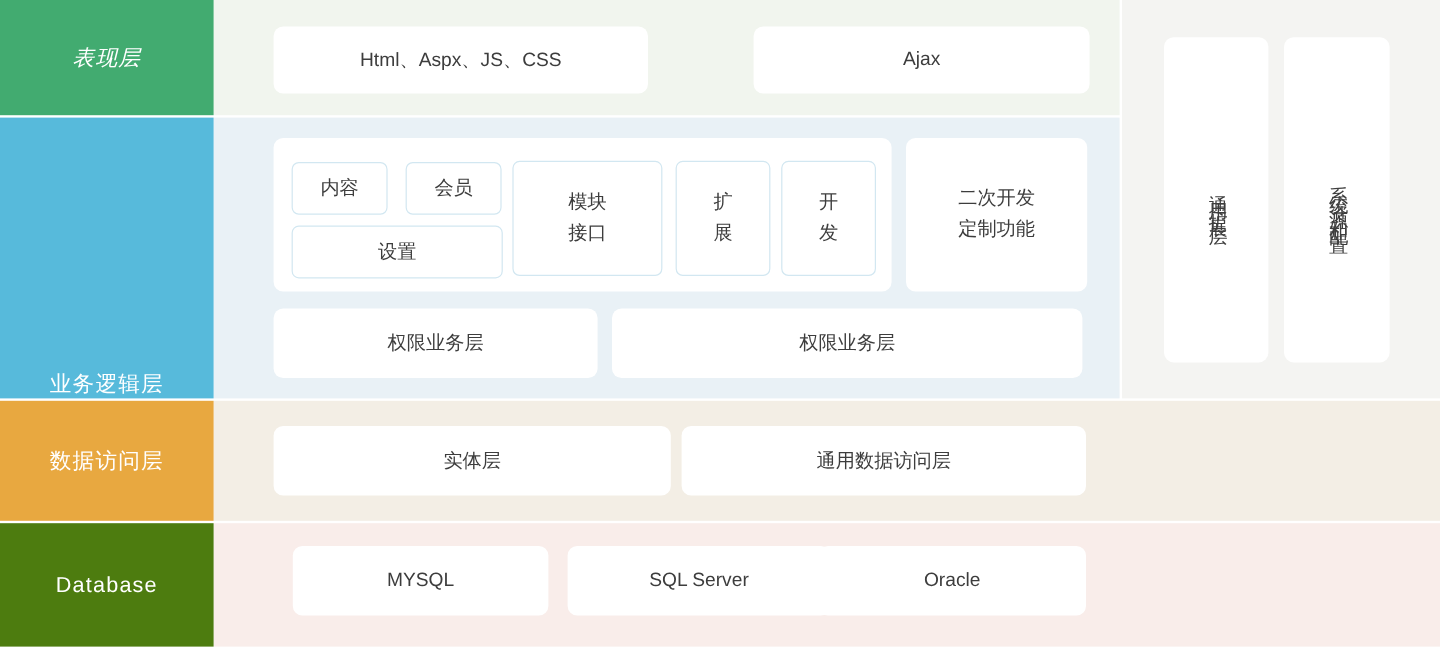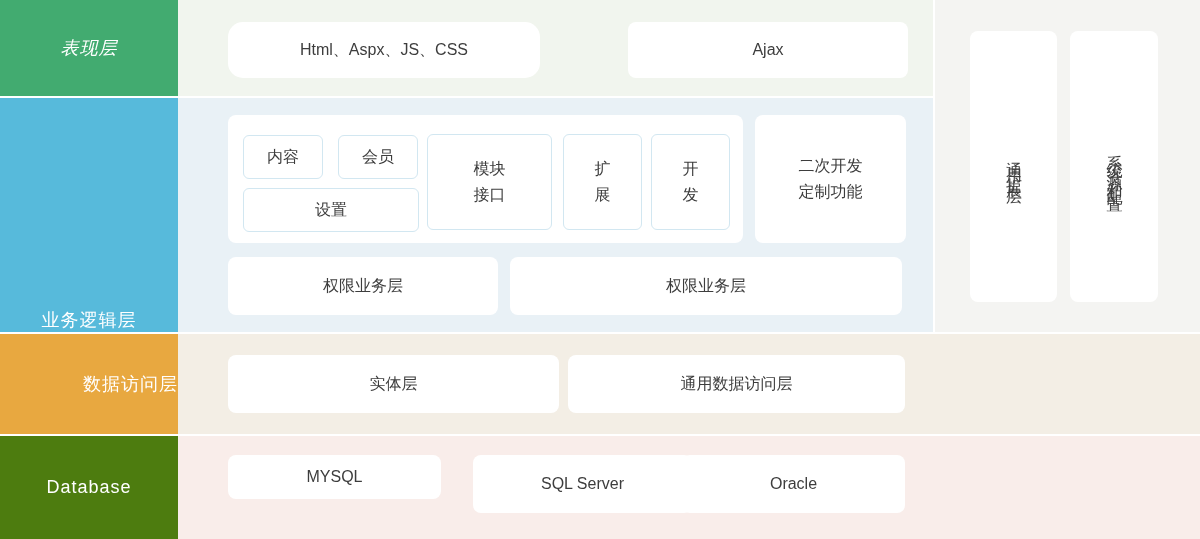--- a/index.html
+++ b/index.html
@@ -24,29 +24,29 @@
   .side-presentation { top:0;     height:96px; }
   .side-business     { top:98px;  height:234px;align-items:flex-end; }
   .side-dataaccess   { top:334px; height:100px; }
   .side-database     { top:436px; height:103px; }
   
   .wbox {
     position:absolute; background:#ffffff; border-radius:8px;
     display:flex; align-items:center; justify-content:center;
     color:#3d3d3d; font-size:16px; text-align:center;
   }
-  .box-web     { left:228px; top:22px;  width:312px; height:56px;border-radius:15px; }
+  .box-web     { left:228px; top:22px;  width:312px; height:56px; }
   .box-ajax    { left:628px; top:22px;  width:280px; height:56px; }
   .box-group   { left:228px; top:115px; width:515px; height:128px; }
   .box-secdev  { left:755px; top:115px; width:151px; height:128px; }
   .box-perm    { left:228px; top:257px; width:270px; height:58px; }
   .box-regular { left:510px; top:257px; width:392px; height:58px; }
   .box-entity  { left:228px; top:355px; width:331px; height:58px; }
   .box-gda     { left:568px; top:355px; width:337px; height:58px; }
-  .box-mysql   { left:228px; top:455px; width:213px; height:44px; }
+  .box-mysql   { left:244px; top:455px; width:213px; height:58px; }
   .box-sqlsrv  { left:453px; top:455px; width:219px; height:58px;margin-left:20px; }
   .box-oracle  { left:682px; top:455px; width:223px; height:58px; }
   
   .mbox {
     position:absolute; background:#ffffff;
     border:1px solid #d2e7f1; border-radius:6px;
     display:flex; align-items:center; justify-content:center;
     color:#3d3d3d; font-size:16px; text-align:center;
   }
   .m-content   { left:15px;  top:20px; width:78px;  height:42px; }
@@ -76,21 +76,21 @@
   <div class="band rightcol-bg"></div>
   <div class="band row3-bg"></div>
   <div class="band row4-bg"></div>
 
   <div class="side-label side-presentation" style="background: rgb(66, 171, 112); font-style: italic;">
     <span>表现层</span>
   </div>
   <div class="side-label side-business" style="background: rgb(87, 186, 219);">
     <span>业务逻辑层</span>
   </div>
-  <div class="side-label side-dataaccess" style="background: rgb(232, 168, 64); justify-content: flex-end;">
+  <div class="side-label side-dataaccess" style="background: rgb(232, 168, 64);">
     <span>数据访问层</span>
   </div>
   <div class="side-label side-database" style="background: #4d7c0f;">
     <span>Database</span>
   </div>
 
   <div class="wbox box-web">Html、Aspx、JS、CSS</div>
   <div class="wbox box-ajax">Ajax</div>
 
   <div class="wbox box-group">

